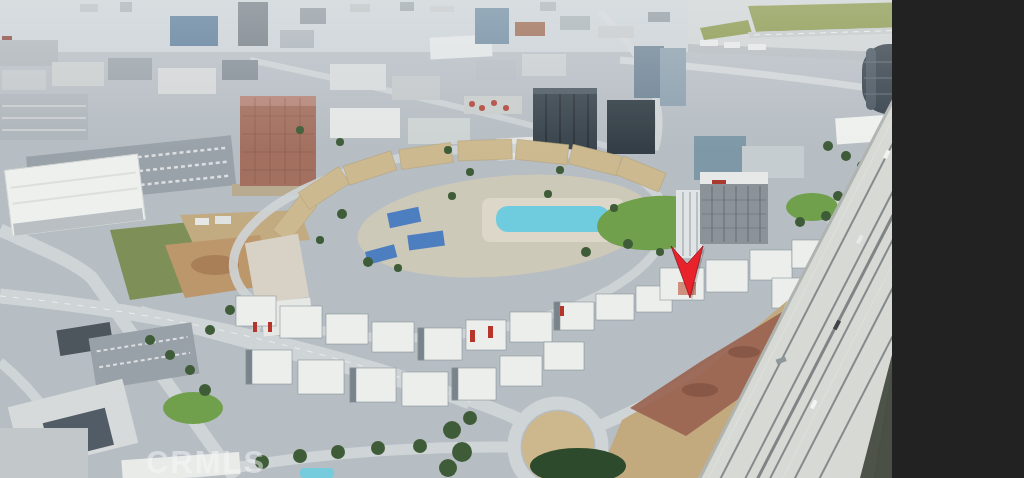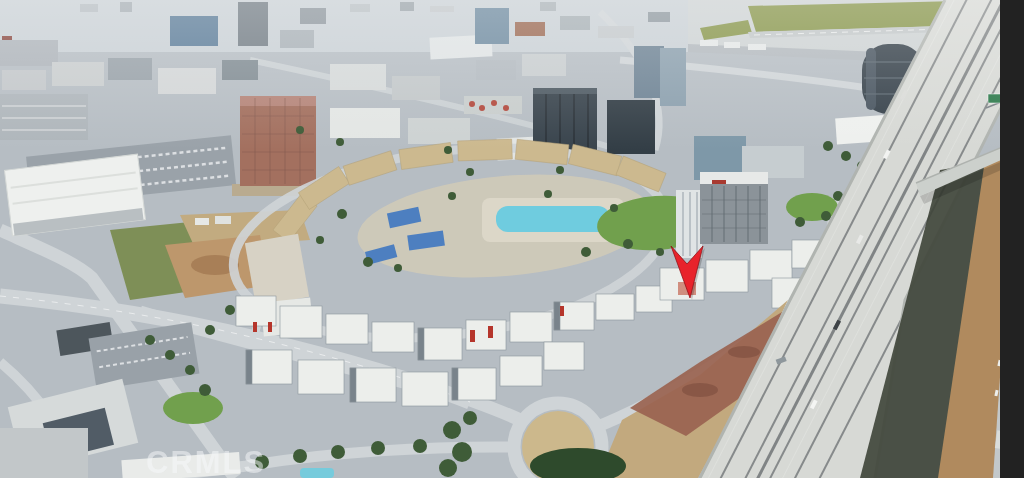--- a/index.html
+++ b/index.html
@@ -1,16 +1,16 @@
 <!DOCTYPE html>
 <html><head>
 <meta charset="utf-8">
 <style>
   html,body{margin:0;padding:0;background:#222;}
-  .stage{position:relative;width:1000px;height:478px;overflow:hidden;
+  .stage{position:relative;width:892px;height:478px;overflow:hidden;
          font-family:"Liberation Sans", sans-serif;background:#b6bdc3;}
   .stage svg{position:absolute;left:0;top:0;display:block;}
   .watermark{
     position:absolute;left:146px;top:445px;
     font-size:31px;font-weight:700;letter-spacing:2px;
     color:rgba(248,250,252,0.5);
     font-family:"Liberation Sans", sans-serif;
     pointer-events:none;white-space:nowrap;
   }
 </style>

